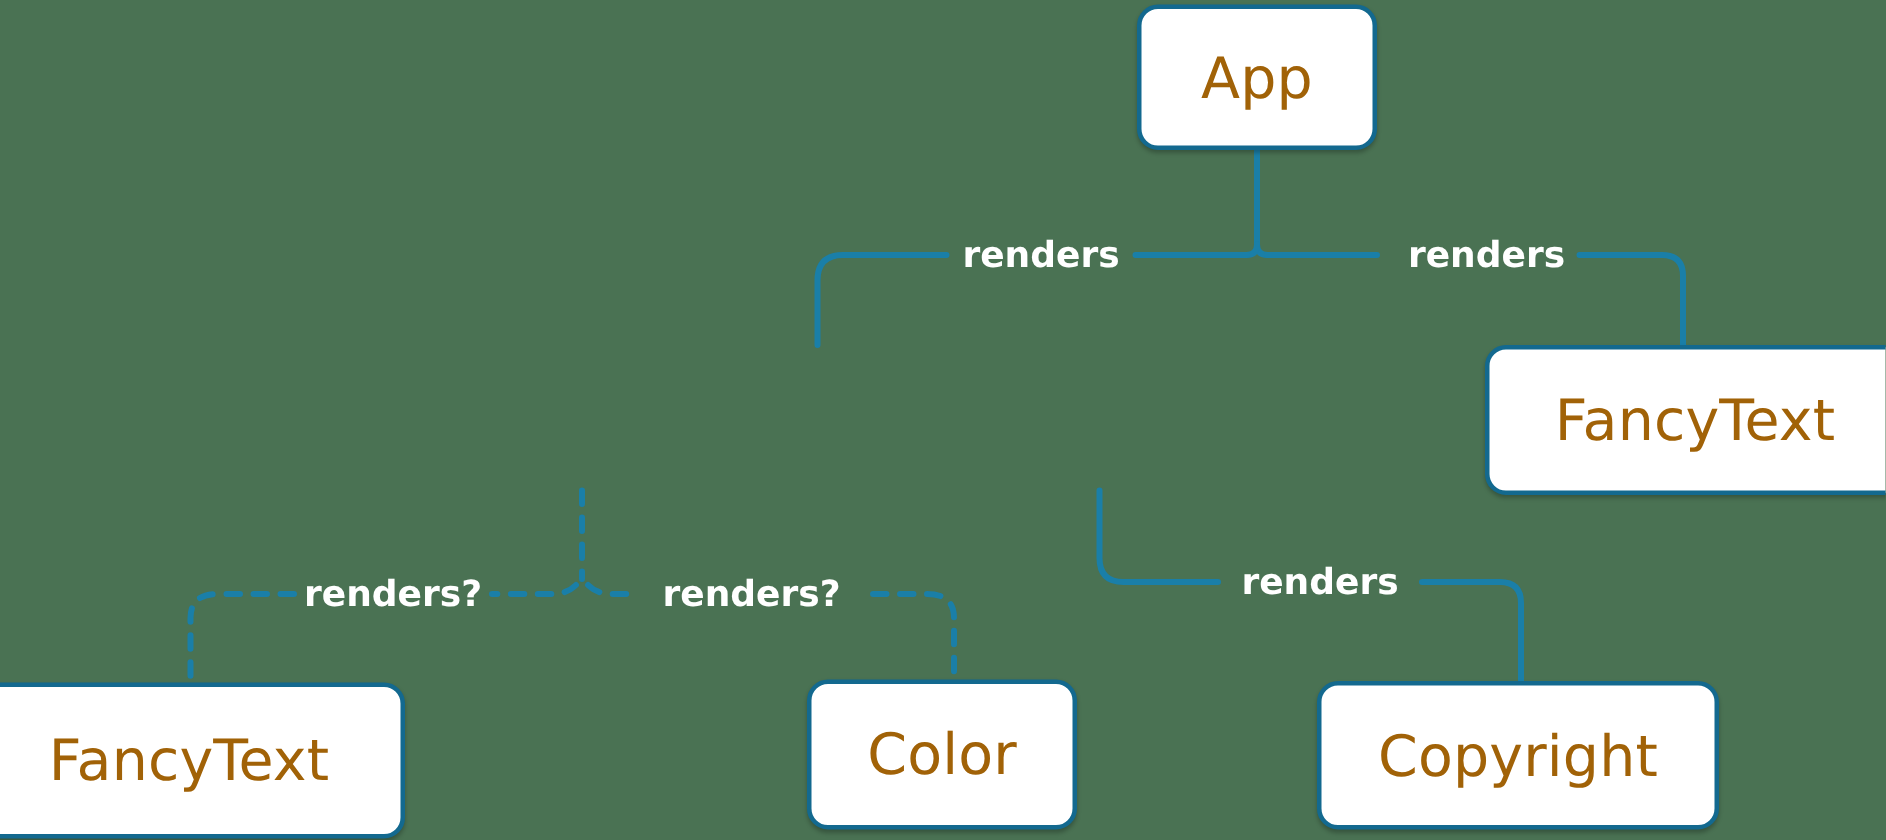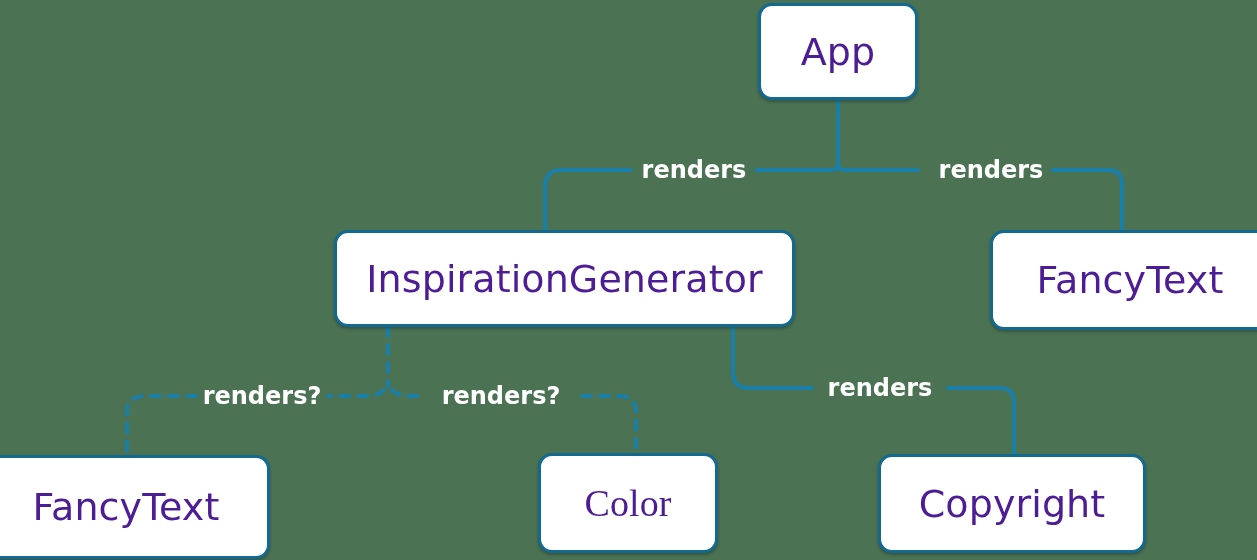--- a/index.html
+++ b/index.html
@@ -30,21 +30,21 @@
     box-sizing: border-box;
     background: #ffffff;
     border: 3px solid #13698f;
     border-radius: 14px;
     display: flex;
     align-items: center;
     justify-content: center;
     box-shadow: 0 2px 3px rgba(0,0,0,0.25);
   }
   .node-label {
-    color: #4c1d95;
+    color: #a16207;
     font-size: 38px;
     font-weight: 400;
     letter-spacing: 0.1px;
     white-space: nowrap;
     line-height: 1;
   }
   .edge-label {
     position: absolute;
     color: #ffffff;
     font-size: 24px;
@@ -84,33 +84,30 @@
   <div class="edge-label" style="left:262px; top:396px;">renders?</div>
 
   <div class="edge-label" style="left:501px; top:396px;">renders?</div>
 
   <div class="edge-label" style="left:880px; top:388px;">renders</div>
 
   <div class="node" style="left:758px; top:3px; width:160px; height:97px;">
     <span class="node-label">App</span>
   </div>
 
-  <div class="node" style="left:334px; top:230px; width:461px; height:97px;">
-    <span class="node-label">InspirationGenerator</span>
-  </div>
 
   <div class="node" style="left:990px; top:230px; width:280px; height:100px;">
     <span class="node-label">FancyText</span>
   </div>
 
   <div class="node" style="left:-18px; top:455px; width:288px; height:104px;">
     <span class="node-label">FancyText</span>
   </div>
 
-  <div class="node" style="left:538px; top:453px; width:180px; height:100px;font-family:Liberation Serif, serif;">
+  <div class="node" style="left:538px; top:453px; width:180px; height:100px;">
     <span class="node-label">Color</span>
   </div>
 
   <div class="node" style="left:878px; top:454px; width:268px; height:99px;">
     <span class="node-label">Copyright</span>
   </div>
 
 </div>
 
 </body></html>

